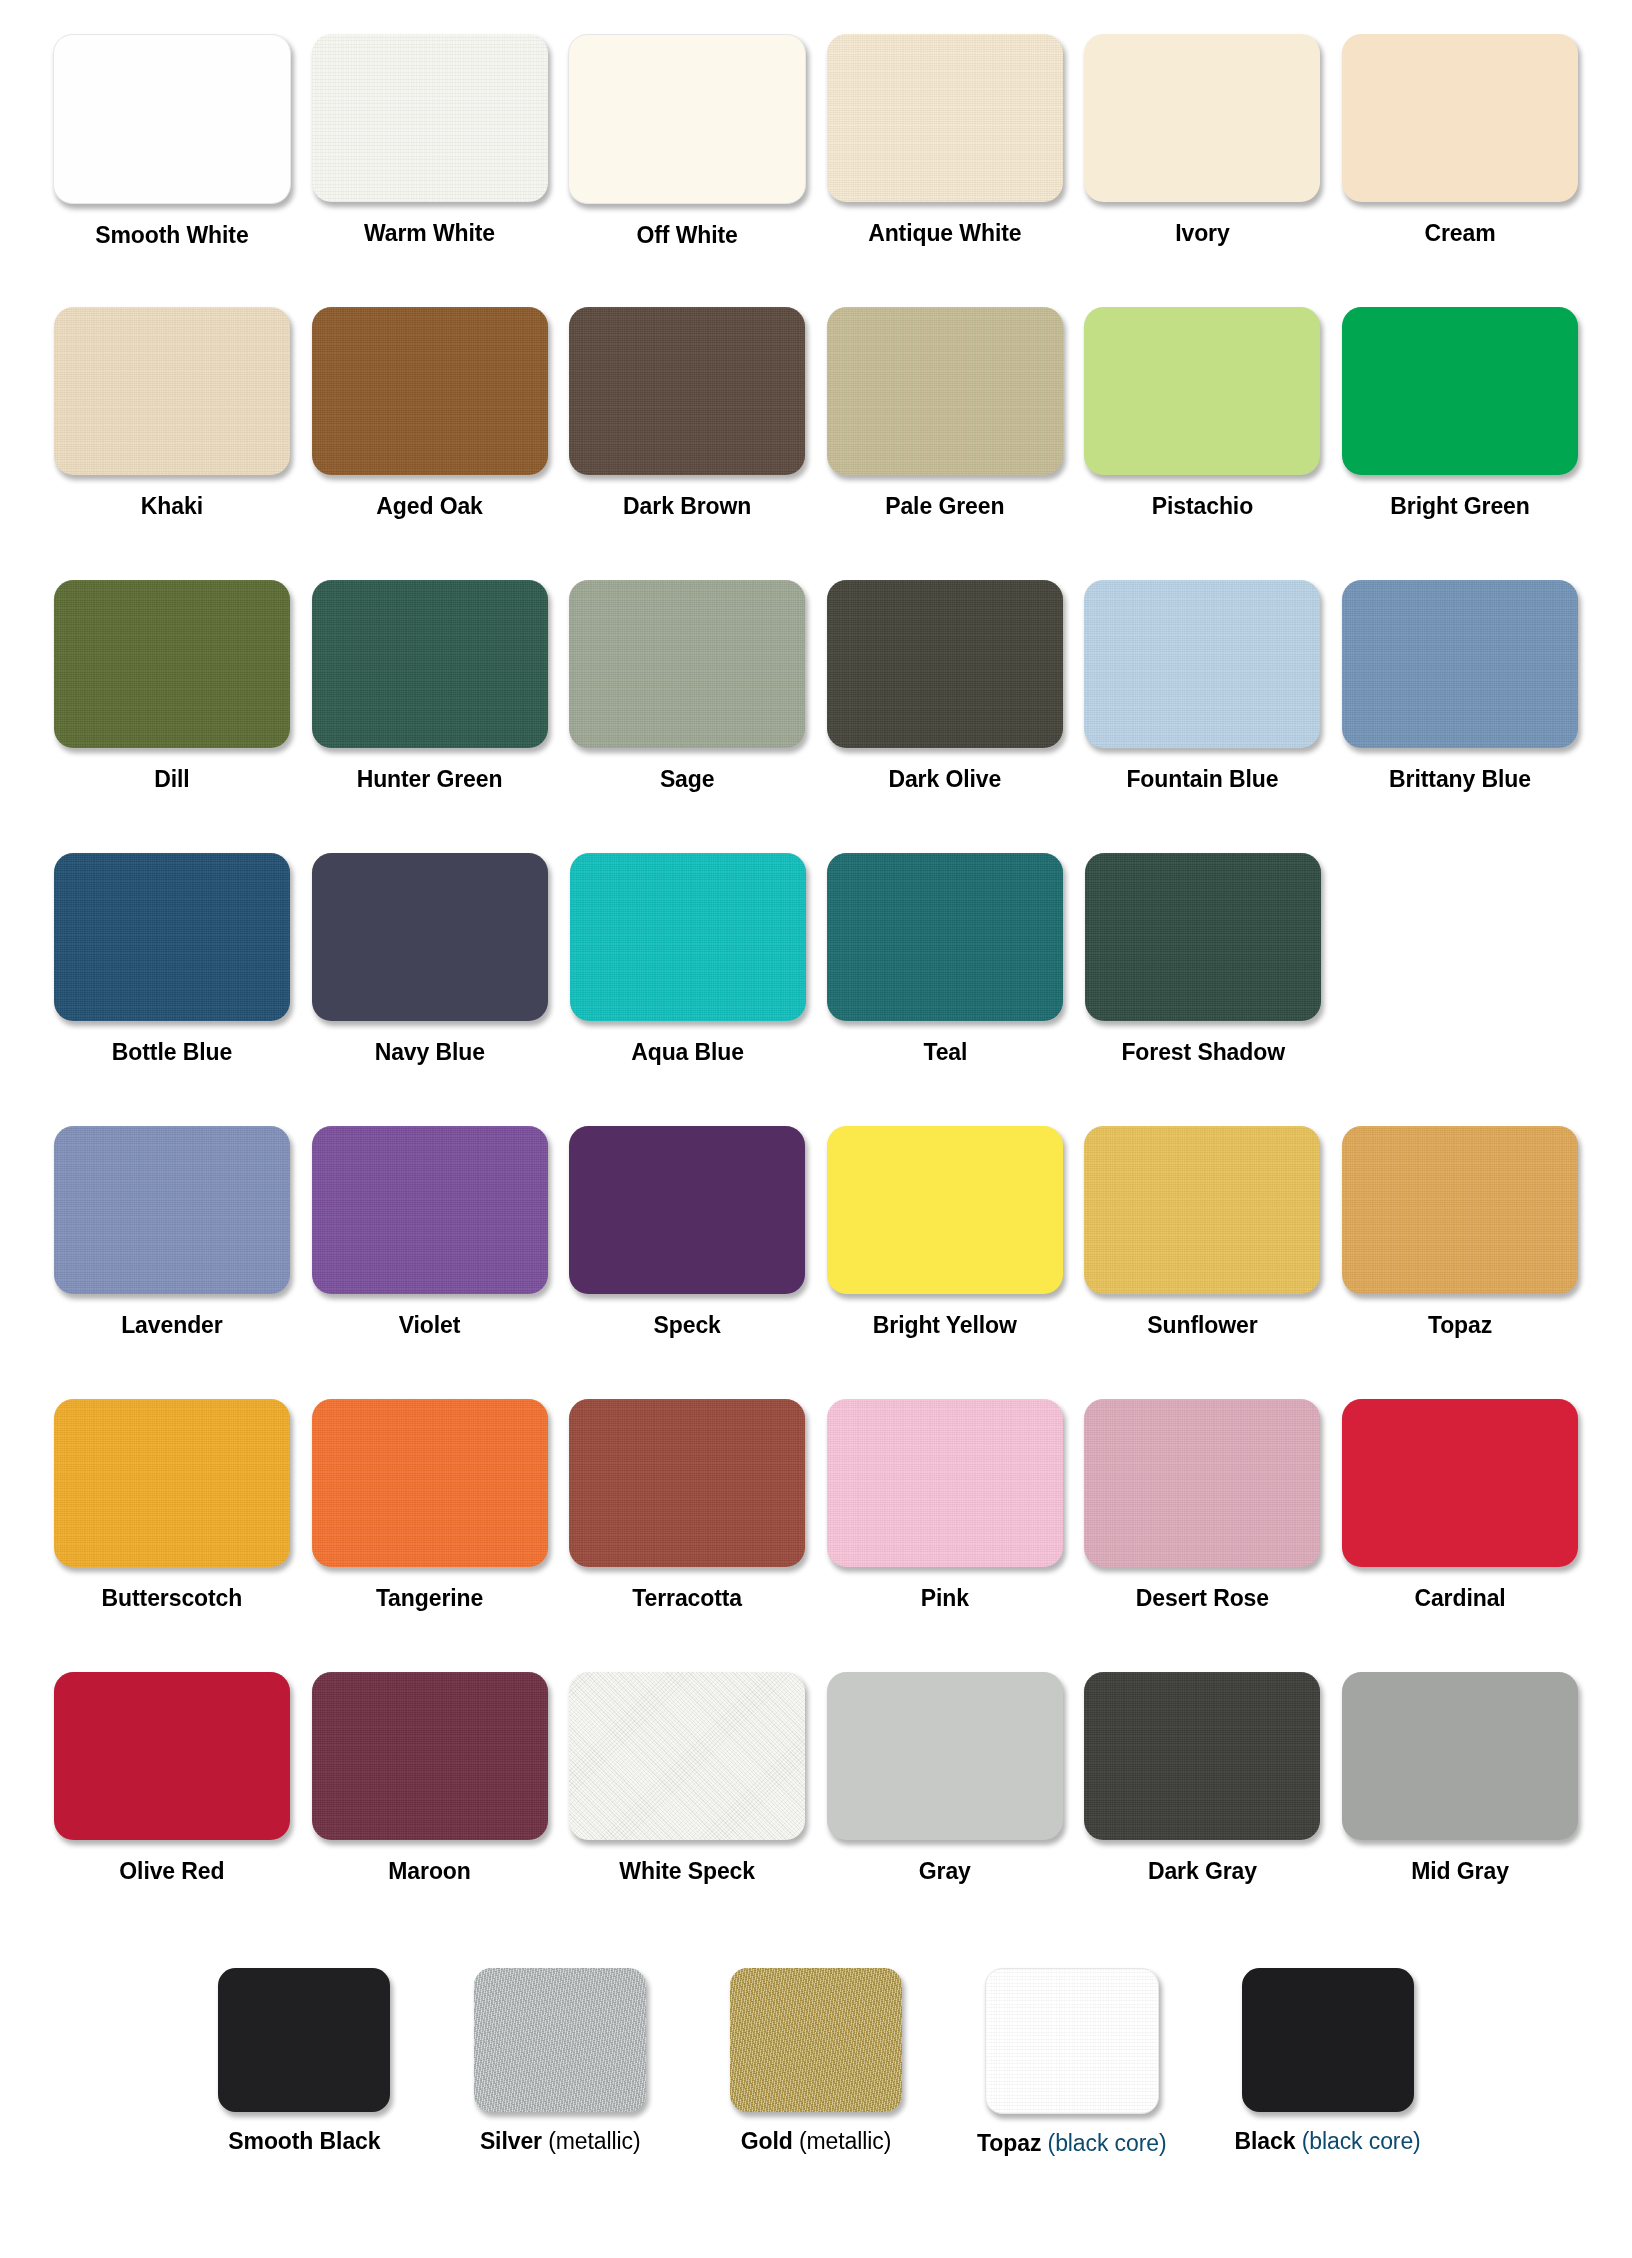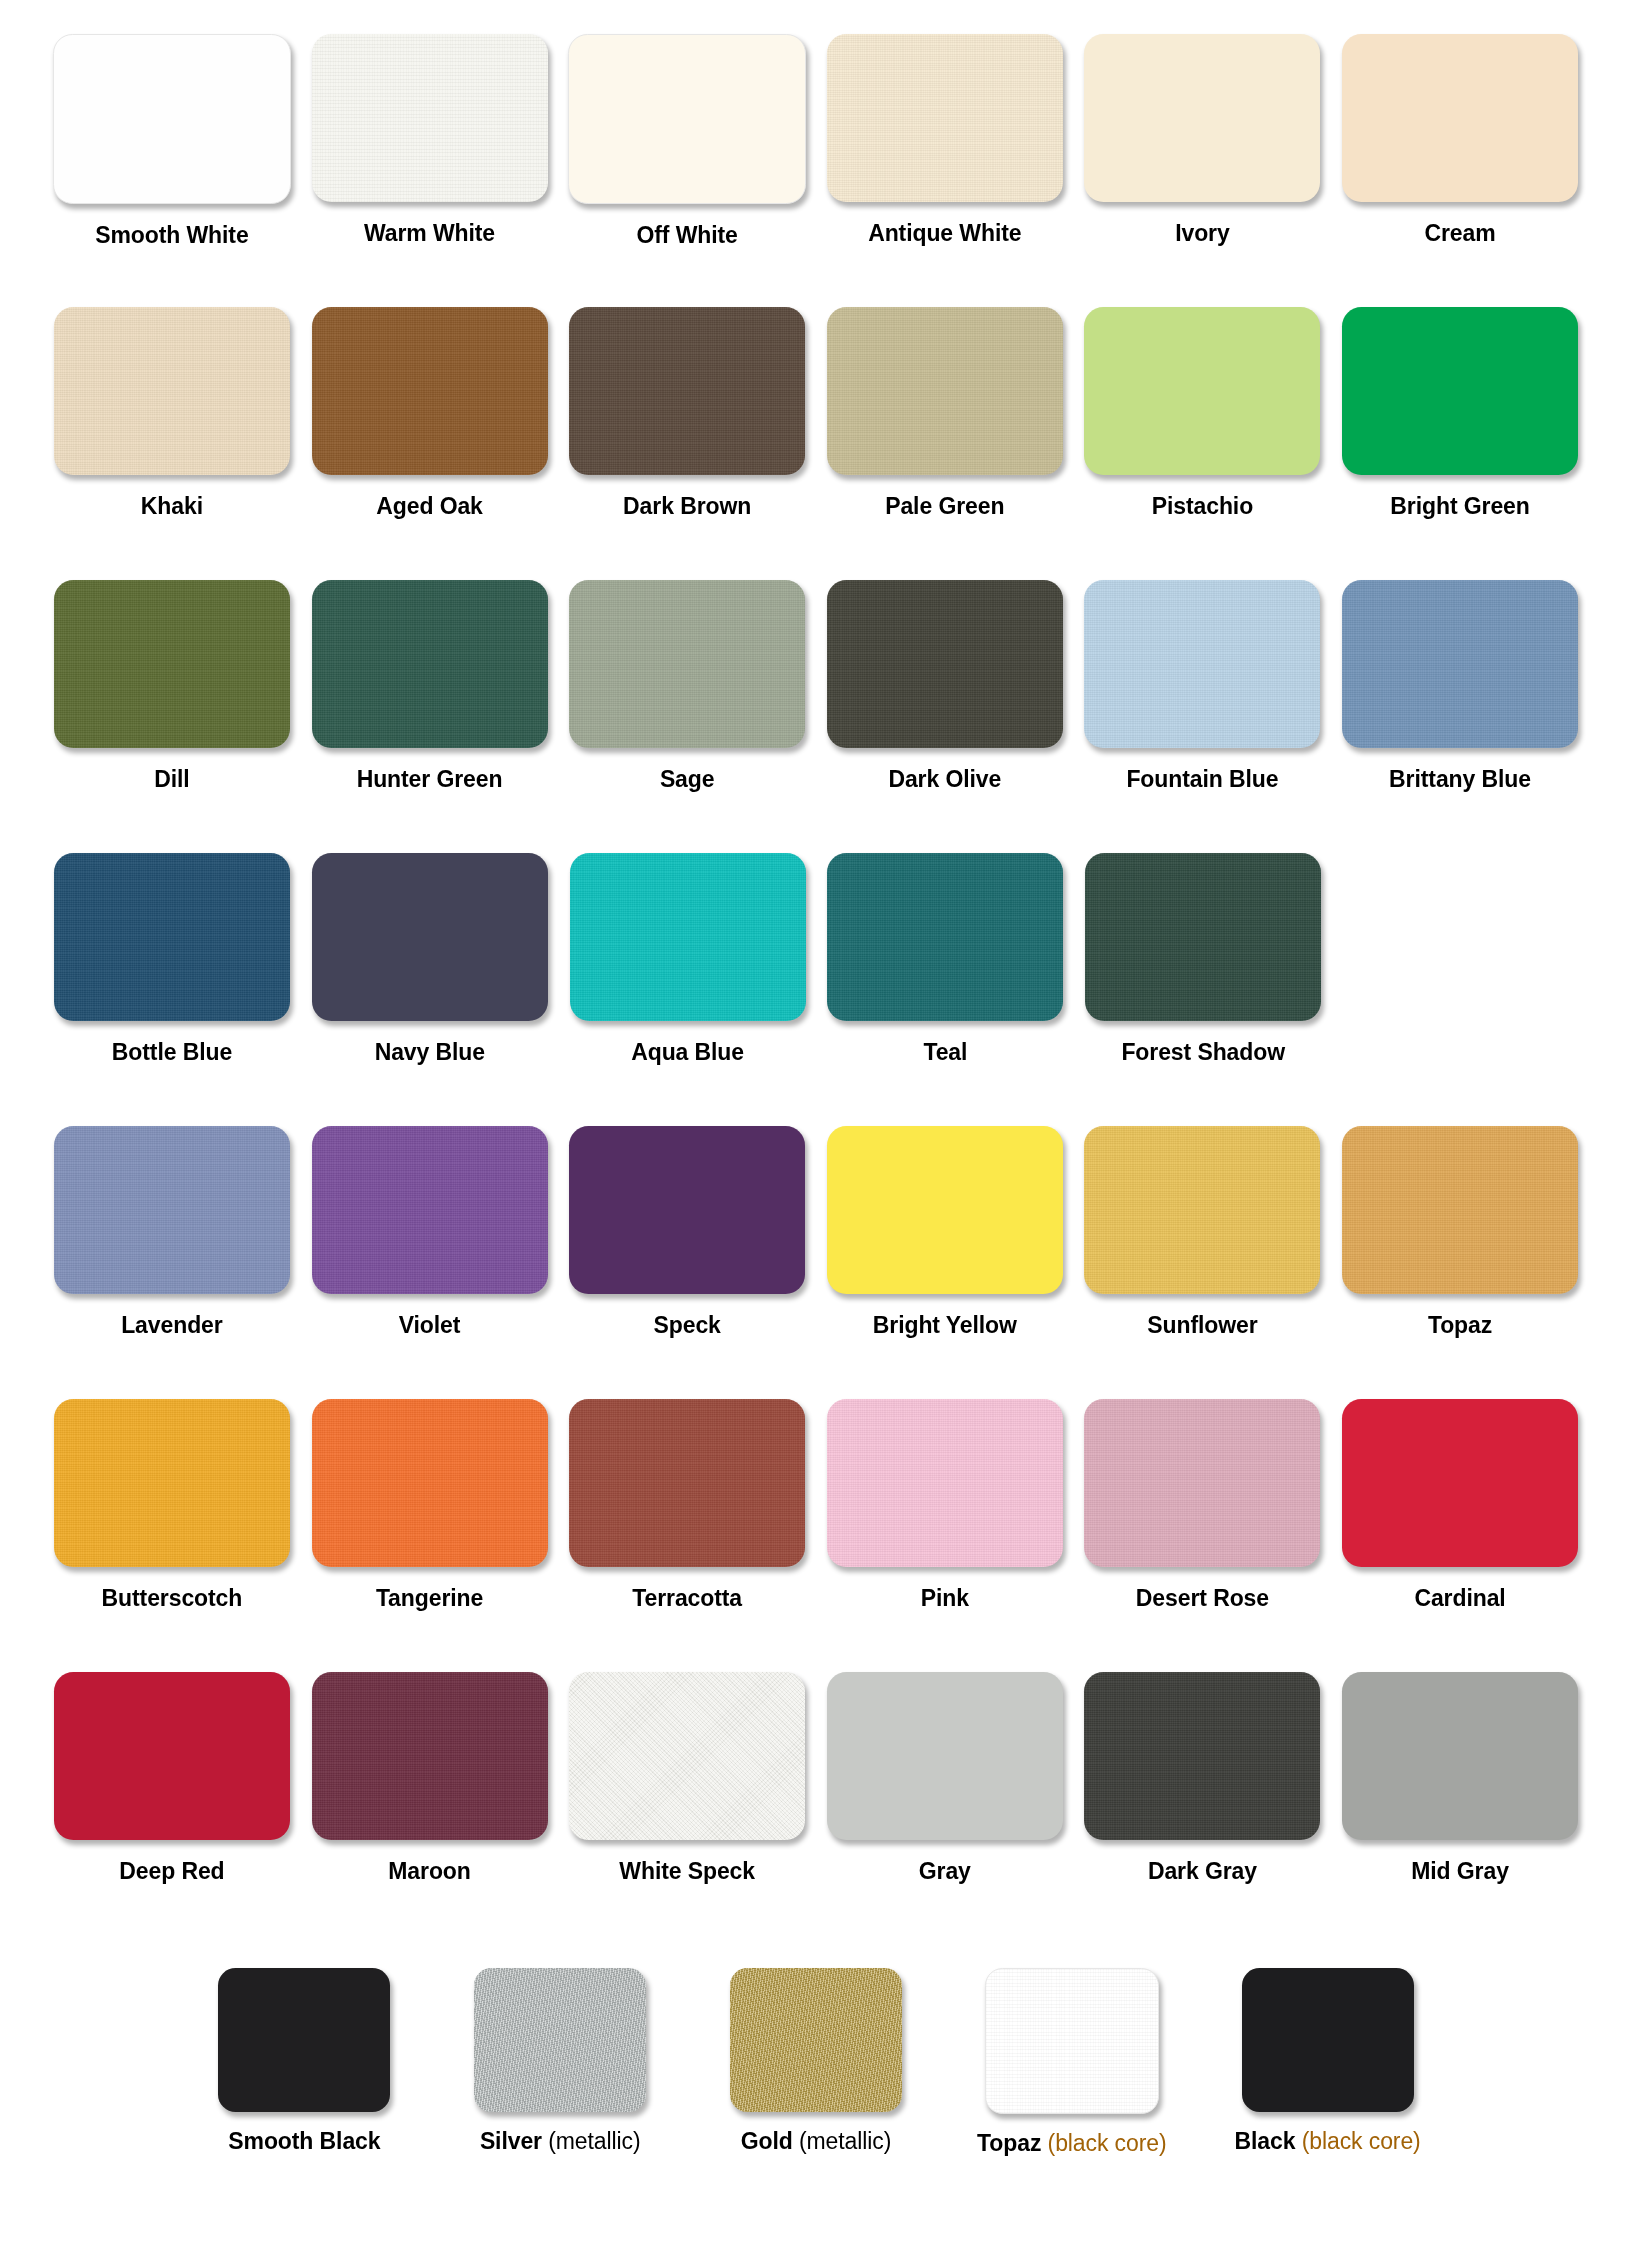--- a/index.html
+++ b/index.html
@@ -107,21 +107,21 @@
     white-space: nowrap;
     line-height: 1.2;
   }
   .final-row .chip-label { margin-top: 16px; }
 
   .note {
     font-weight: normal;
     color: #000000;
   }
   .note.blue {
-    color: #a16207;
+    color: #0c4a6e;
   }
 </style>
 </head>
 <body>
 
 <div id="chart">
     <div class="swatch-row">
       <div class="swatch-cell">
         <div class="chip tex-smooth chip-border" style="background: rgb(254, 254, 254);"></div>
         <div class="chip-label"><span>Smooth White</span></div>
@@ -269,21 +269,21 @@
         <div class="chip-label"><span>Desert Rose</span></div>
       </div>
       <div class="swatch-cell">
         <div class="chip tex-smooth" style="background: rgb(214, 32, 58);"></div>
         <div class="chip-label"><span>Cardinal</span></div>
       </div>
     </div>
     <div class="swatch-row">
       <div class="swatch-cell">
         <div class="chip tex-smooth" style="background: rgb(189, 25, 54);"></div>
-        <div class="chip-label"><span>Deep Red</span></div>
+        <div class="chip-label"><span>Olive Red</span></div>
       </div>
       <div class="swatch-cell">
         <div class="chip " style="background: rgb(110, 47, 67);"></div>
         <div class="chip-label"><span>Maroon</span></div>
       </div>
       <div class="swatch-cell">
         <div class="chip tex-speck" style="background: rgb(242, 242, 237);"></div>
         <div class="chip-label"><span>White Speck</span></div>
       </div>
       <div class="swatch-cell">

